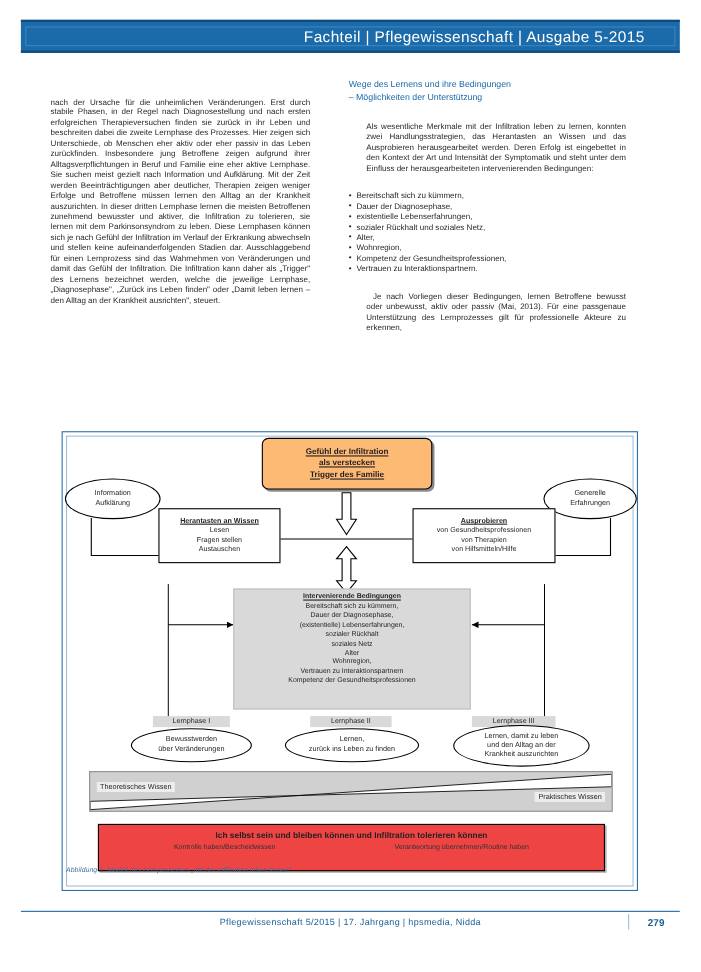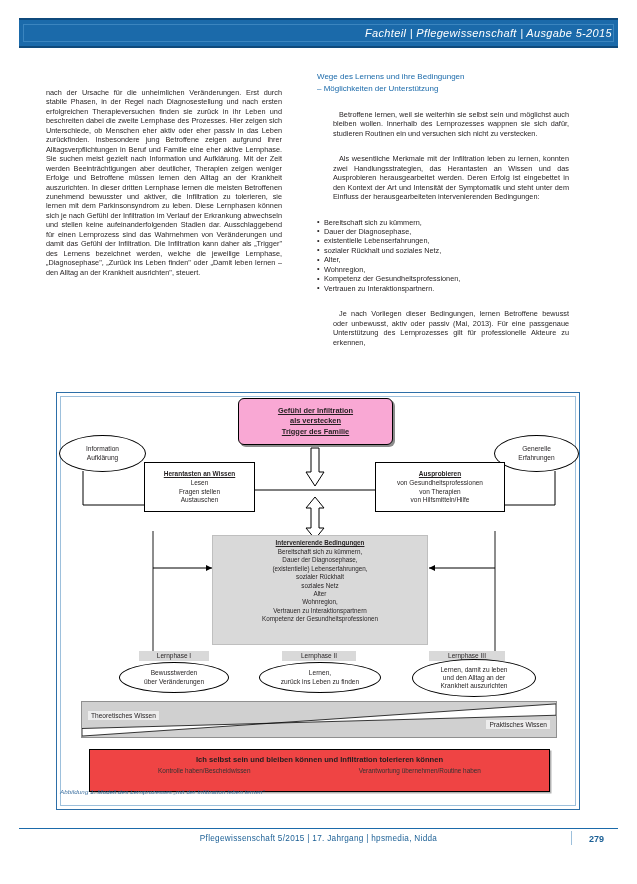--- a/index.html
+++ b/index.html
@@ -40,25 +40,24 @@
   }
   #header-bar .inner-line {
     position: absolute;
     left: 4px; right: 4px; top: 4px; bottom: 4px;
     border: 1px solid #3b85bf;
     pointer-events: none;
   }
   #header-text {
     position: relative;
     color: #ffffff;
-    font-size: 11px;
+    font-size: 14px;
     letter-spacing: 0.35px;
-    padding-right: 6px;
+    padding-right: 32px;
     white-space: nowrap;
-    font-style: italic;
   }
 
   
   #columns {
     position: absolute;
     left: 30px;
     top: 72px;
     width: 578px;
     display: flex;
     gap: 19px;
@@ -145,21 +144,21 @@
   .rectbox .ttl {
     font-weight: bold;
     text-decoration: underline;
     margin-bottom: 1px;
   }
 
   
   #trigger-box {
     border: 1.3px solid #000;
     border-radius: 6px;
-    background: #f9a8d4;
+    background: #fdba74;
     box-shadow: 2px 2px 0 rgba(0,0,0,0.45);
     display: flex;
     flex-direction: column;
     align-items: center;
     justify-content: center;
     text-align: center;
     font-weight: bold;
     font-size: 7.4px;
     line-height: 10.5px;
   }
@@ -290,21 +289,20 @@
 
   <div id="columns">
 
     <div class="col">
       <p class="bodytext">nach der Ursache für die unheimlichen Veränderungen. Erst durch stabile Phasen, in der Regel nach Diagnosestellung und nach ersten erfolgreichen Therapieversuchen finden sie zurück in ihr Leben und beschreiten dabei die zweite Lernphase des Prozesses. Hier zeigen sich Unterschiede, ob Menschen eher aktiv oder eher passiv in das Leben zurückfinden. Insbesondere jung Betroffene zeigen aufgrund ihrer Alltagsverpflichtungen in Beruf und Familie eine eher aktive Lernphase. Sie suchen meist gezielt nach Information und Aufklärung. Mit der Zeit werden Beeinträchtigungen aber deutlicher, Therapien zeigen weniger Erfolge und Betroffene müssen lernen den Alltag an der Krankheit auszurichten. In dieser dritten Lernphase lernen die meisten Betroffenen zunehmend bewusster und aktiver, die Infiltration zu tolerieren, sie lernen mit dem Parkinsonsyndrom zu leben. Diese Lernphasen können sich je nach Gefühl der Infiltration im Verlauf der Erkrankung abwechseln und stellen keine aufeinanderfolgenden Stadien dar. Ausschlaggebend für einen Lernprozess sind das Wahrnehmen von Veränderungen und damit das Gefühl der Infiltration. Die Infiltration kann daher als „Trigger" des Lernens bezeichnet werden, welche die jeweilige Lernphase, „Diagnosephase", „Zurück ins Leben finden" oder „Damit leben lernen – den Alltag an der Krankheit ausrichten", steuert.</p>
     </div>
 
     <div class="col">
       <div class="sec-head">Wege des Lernens und ihre Bedingungen</div>
       <div class="sec-head">– Möglichkeiten der Unterstützung</div>
-      <p class="bodytext" style="text-indent:6px">Betroffene lernen, weil sie weiterhin sie selbst sein und möglichst auch bleiben wollen. Innerhalb des Lernprozesses wappnen sie sich dafür, studieren Routinen ein und versuchen sich nicht zu verstecken.</p>
       <p class="bodytext">Als wesentliche Merkmale mit der Infiltration leben zu lernen, konnten zwei Handlungsstrategien, das Herantasten an Wissen und das Ausprobieren herausgearbeitet werden. Deren Erfolg ist eingebettet in den Kontext der Art und Intensität der Symptomatik und steht unter dem Einfluss der herausgearbeiteten intervenierenden Bedingungen:</p>
       <ul class="bullets">
         <li>Bereitschaft sich zu kümmern,</li>
         <li>Dauer der Diagnosephase,</li>
         <li>existentielle Lebenserfahrungen,</li>
         <li>sozialer Rückhalt und soziales Netz,</li>
         <li>Alter,</li>
         <li>Wohnregion,</li>
         <li>Kompetenz der Gesundheitsprofessionen,</li>
         <li>Vertrauen zu Interaktionspartnern.</li>

